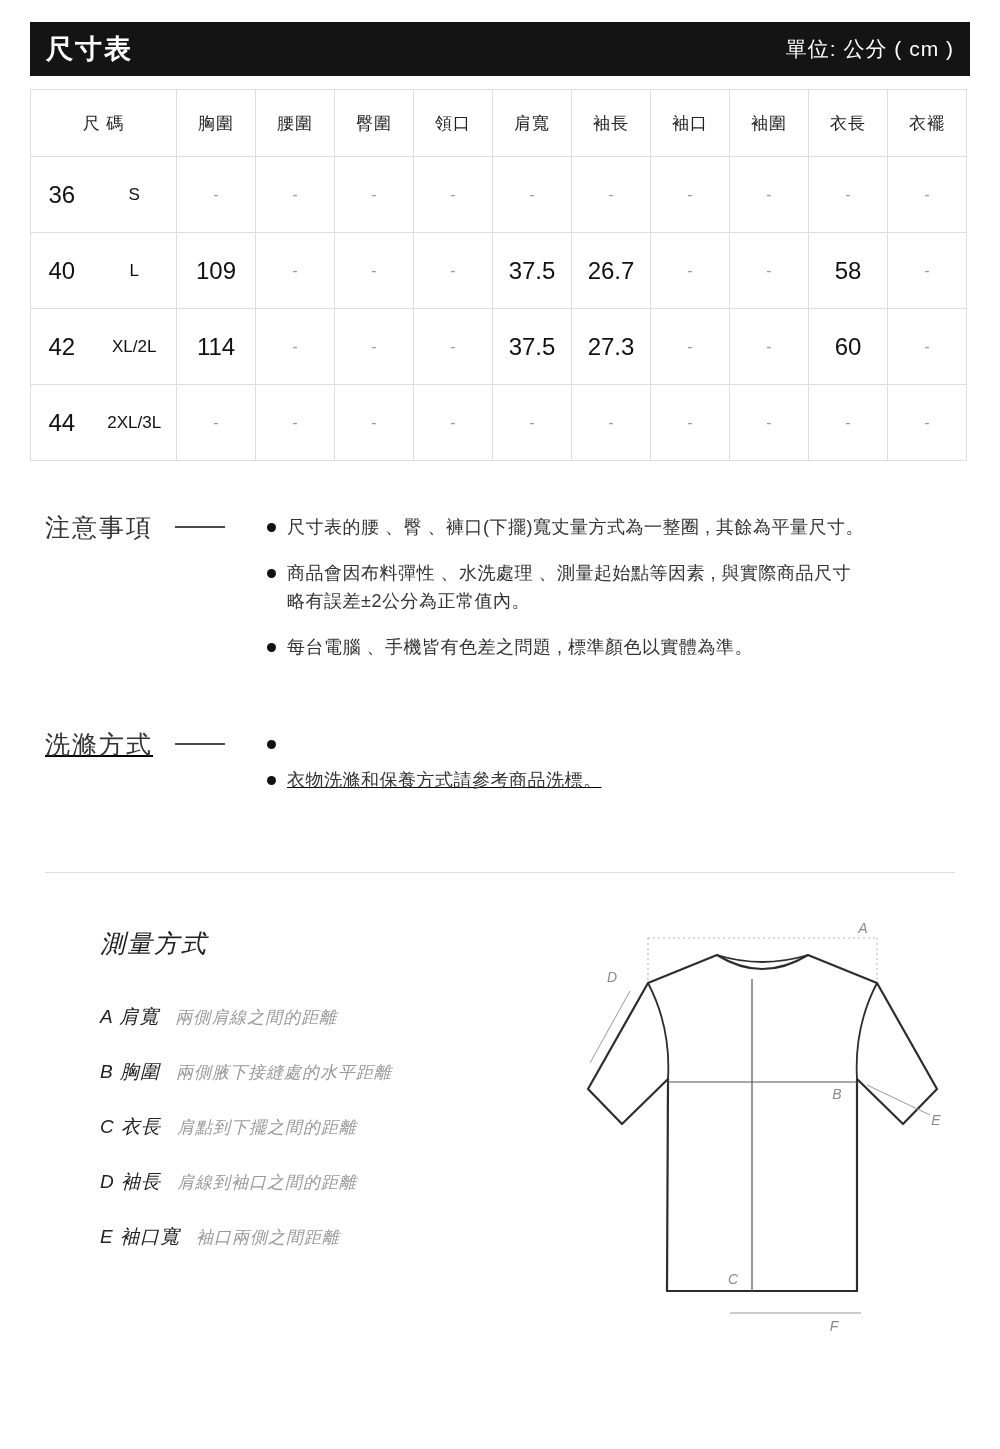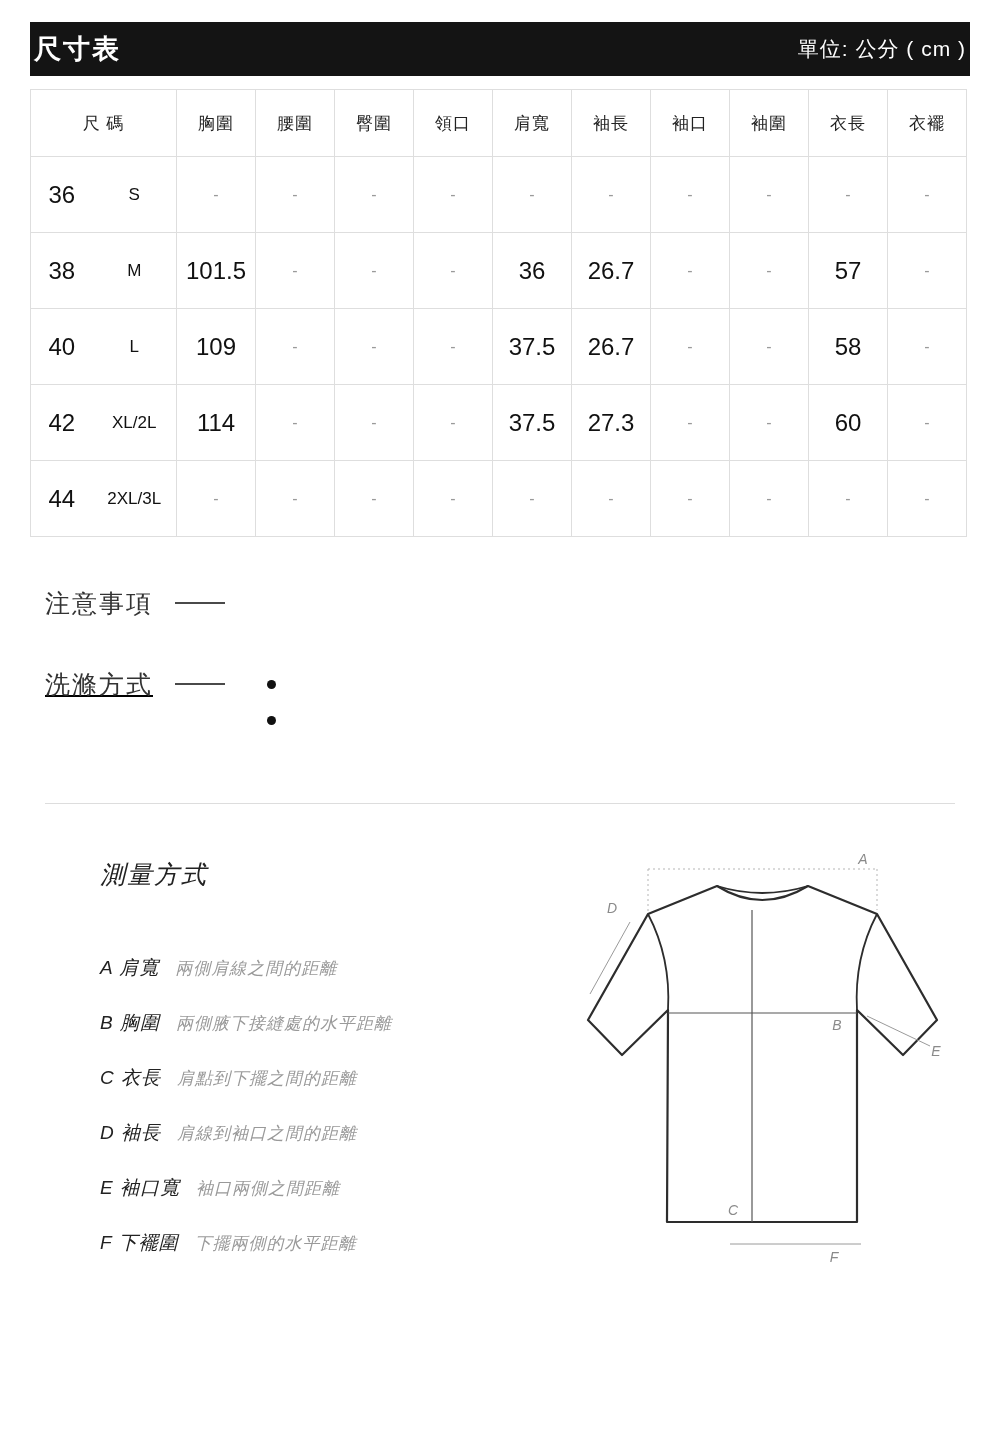--- a/index.html
+++ b/index.html
@@ -2,21 +2,21 @@
 <html><head>
 <meta charset="utf-8">
 <style>
   * { box-sizing: border-box; }
   html, body { margin: 0; padding: 0; background: #ffffff; }
   body { font-family: "Liberation Sans", "DejaVu Sans", sans-serif; }
   .page { width: 1000px; height: 1449px; background: #ffffff; position: relative; overflow: hidden; }
 
   
   .title-bar { margin: 22px 30px 0; height: 54px; background: #141414; color: #ffffff;
-               display: flex; align-items: center; justify-content: space-between; padding: 0 4px; }
+               display: flex; align-items: center; justify-content: space-between; padding: 0 16px; }
   .title { font-size: 27px; font-weight: bold; letter-spacing: 2px; }
   .unit { font-size: 21px; letter-spacing: 1px; }
 
   
   .size-table { width: 756px; margin: 13px 30px 0; border-collapse: collapse; table-layout: fixed; text-align: center; }
   .size-table th, .size-table td { border: 1px solid #dedede; padding: 0; }
   .size-table th { height: 67px; font-weight: normal; font-size: 17px; color: #222222; letter-spacing: 1px; }
   .size-table td { height: 76px; font-size: 24px; color: #111111; }
   .c-num { border-right-style: hidden !important; }
   .c-lab { font-size: 17px !important; }
@@ -33,21 +33,21 @@
   .bullet { display: flex; margin-bottom: 18px; }
   .dot { width: 9px; height: 9px; border-radius: 50%; background: #111111; margin: 9px 11px 0 0; flex: none; }
   .btext { font-size: 18px; color: #333333; line-height: 1.55; white-space: pre-line; letter-spacing: 0.5px; }
 
   .divider { margin: 60px 45px 0; border-top: 1px solid #dddddd; height: 0; }
 
   
   .measure-wrap { display: flex; margin: 48px 40px 0 100px; justify-content: space-between; font-style: italic; }
   .measure-left { width: 400px; flex: none; padding-top: 6px; }
   .measure-title { font-size: 25px; color: #222222; letter-spacing: 2px; }
-  .m-list { margin-top: 64px; }
+  .m-list { margin-top: 44px; }
   .m-item { margin-bottom: 29px; font-size: 19px; white-space: nowrap; }
   .m-label { color: #222222; letter-spacing: 1px; }
   .m-desc { color: #999999; font-size: 17px; margin-left: 16px; letter-spacing: 1px; }
   .measure-diagram { width: 380px; flex: none; }
   .measure-diagram svg { display: block; }
 
   
   .t-outline { fill: #ffffff; stroke: #2d2d2d; stroke-width: 2.2; stroke-linejoin: round; }
   .t-line   { fill: none; stroke: #2d2d2d; stroke-width: 1.8; }
   .t-thin   { fill: none; stroke: #555555; stroke-width: 1.2; }
@@ -104,34 +104,20 @@
         <td class="dash">-</td>
         <td class="dash">-</td>
         <td class="dash">-</td>
         <td class="dash">-</td>
         <td class="dash">-</td>
         <td class="dash">-</td>
         <td class="dash">-</td>
         <td class="dash">-</td>
       </tr>
       <tr>
-        <td class="c-num">38</td>
-        <td class="c-lab">M</td>
-        <td>101.5</td>
-        <td class="dash">-</td>
-        <td class="dash">-</td>
-        <td class="dash">-</td>
-        <td>36</td>
-        <td>26.7</td>
-        <td class="dash">-</td>
-        <td class="dash">-</td>
-        <td>57</td>
-        <td class="dash">-</td>
-      </tr>
-      <tr>
         <td class="c-num">40</td>
         <td class="c-lab">L</td>
         <td>109</td>
         <td class="dash">-</td>
         <td class="dash">-</td>
         <td class="dash">-</td>
         <td>37.5</td>
         <td>26.7</td>
         <td class="dash">-</td>
         <td class="dash">-</td>
@@ -167,33 +153,49 @@
         <td class="dash">-</td>
       </tr>
     </tbody>
   </table>
 
   <div class="section notes">
     <div class="sec-head">
       <span class="sec-title">注意事項</span>
       <span class="sec-dash"></span>
     </div>
+    <div class="bullets">
+      <div class="bullet">
+        <span class="dot"></span>
+        <span class="btext">尺寸表的腰 、臀 、褲口(下擺)寬丈量方式為一整圈 , 其餘為平量尺寸。</span>
+      </div>
+      <div class="bullet">
+        <span class="dot"></span>
+        <span class="btext">商品會因布料彈性 、水洗處理 、測量起始點等因素 , 與實際商品尺寸
+略有誤差±2公分為正常值內。</span>
+      </div>
+      <div class="bullet">
+        <span class="dot"></span>
+        <span class="btext">每台電腦 、手機皆有色差之問題 , 標準顏色以實體為準。</span>
+      </div>
+    </div>
   </div>
 
   <div class="section wash">
     <div class="sec-head">
       <span class="sec-title">洗滌方式</span>
       <span class="sec-dash"></span>
     </div>
     <div class="bullets">
       <div class="bullet">
         <span class="dot"></span>
       </div>
       <div class="bullet">
         <span class="dot"></span>
+        <span class="btext">衣物洗滌和保養方式請參考商品洗標。</span>
       </div>
     </div>
   </div>
 
   <div class="divider"></div>
 
   <div class="measure-wrap">
     <div class="measure-left">
       <div class="sec-title measure-title">測量方式</div>
       <div class="m-list">
@@ -204,23 +206,20 @@
           <span class="m-label"><span>B</span> <span>胸圍</span></span><span class="m-desc">兩側腋下接縫處的水平距離</span>
         </div>
         <div class="m-item">
           <span class="m-label"><span>C</span> <span>衣長</span></span><span class="m-desc">肩點到下擺之間的距離</span>
         </div>
         <div class="m-item">
           <span class="m-label"><span>D</span> <span>袖長</span></span><span class="m-desc">肩線到袖口之間的距離</span>
         </div>
         <div class="m-item">
           <span class="m-label"><span>E</span> <span>袖口寬</span></span><span class="m-desc">袖口兩側之間距離</span>
-        </div>
-        <div class="m-item">
-          <span class="m-label"><span>F</span> <span>下襬圍</span></span><span class="m-desc">下擺兩側的水平距離</span>
         </div>
       </div>
     </div>
 
     <div class="measure-diagram">
       <svg viewBox="0 0 372 417" width="372" height="417" xmlns="http://www.w3.org/2000/svg">
 
         <path class="t-dot" d="M68 17 H297"></path>
         <path class="t-dot" d="M68 17 V60"></path>
         <path class="t-dot" d="M297 17 V58"></path>

